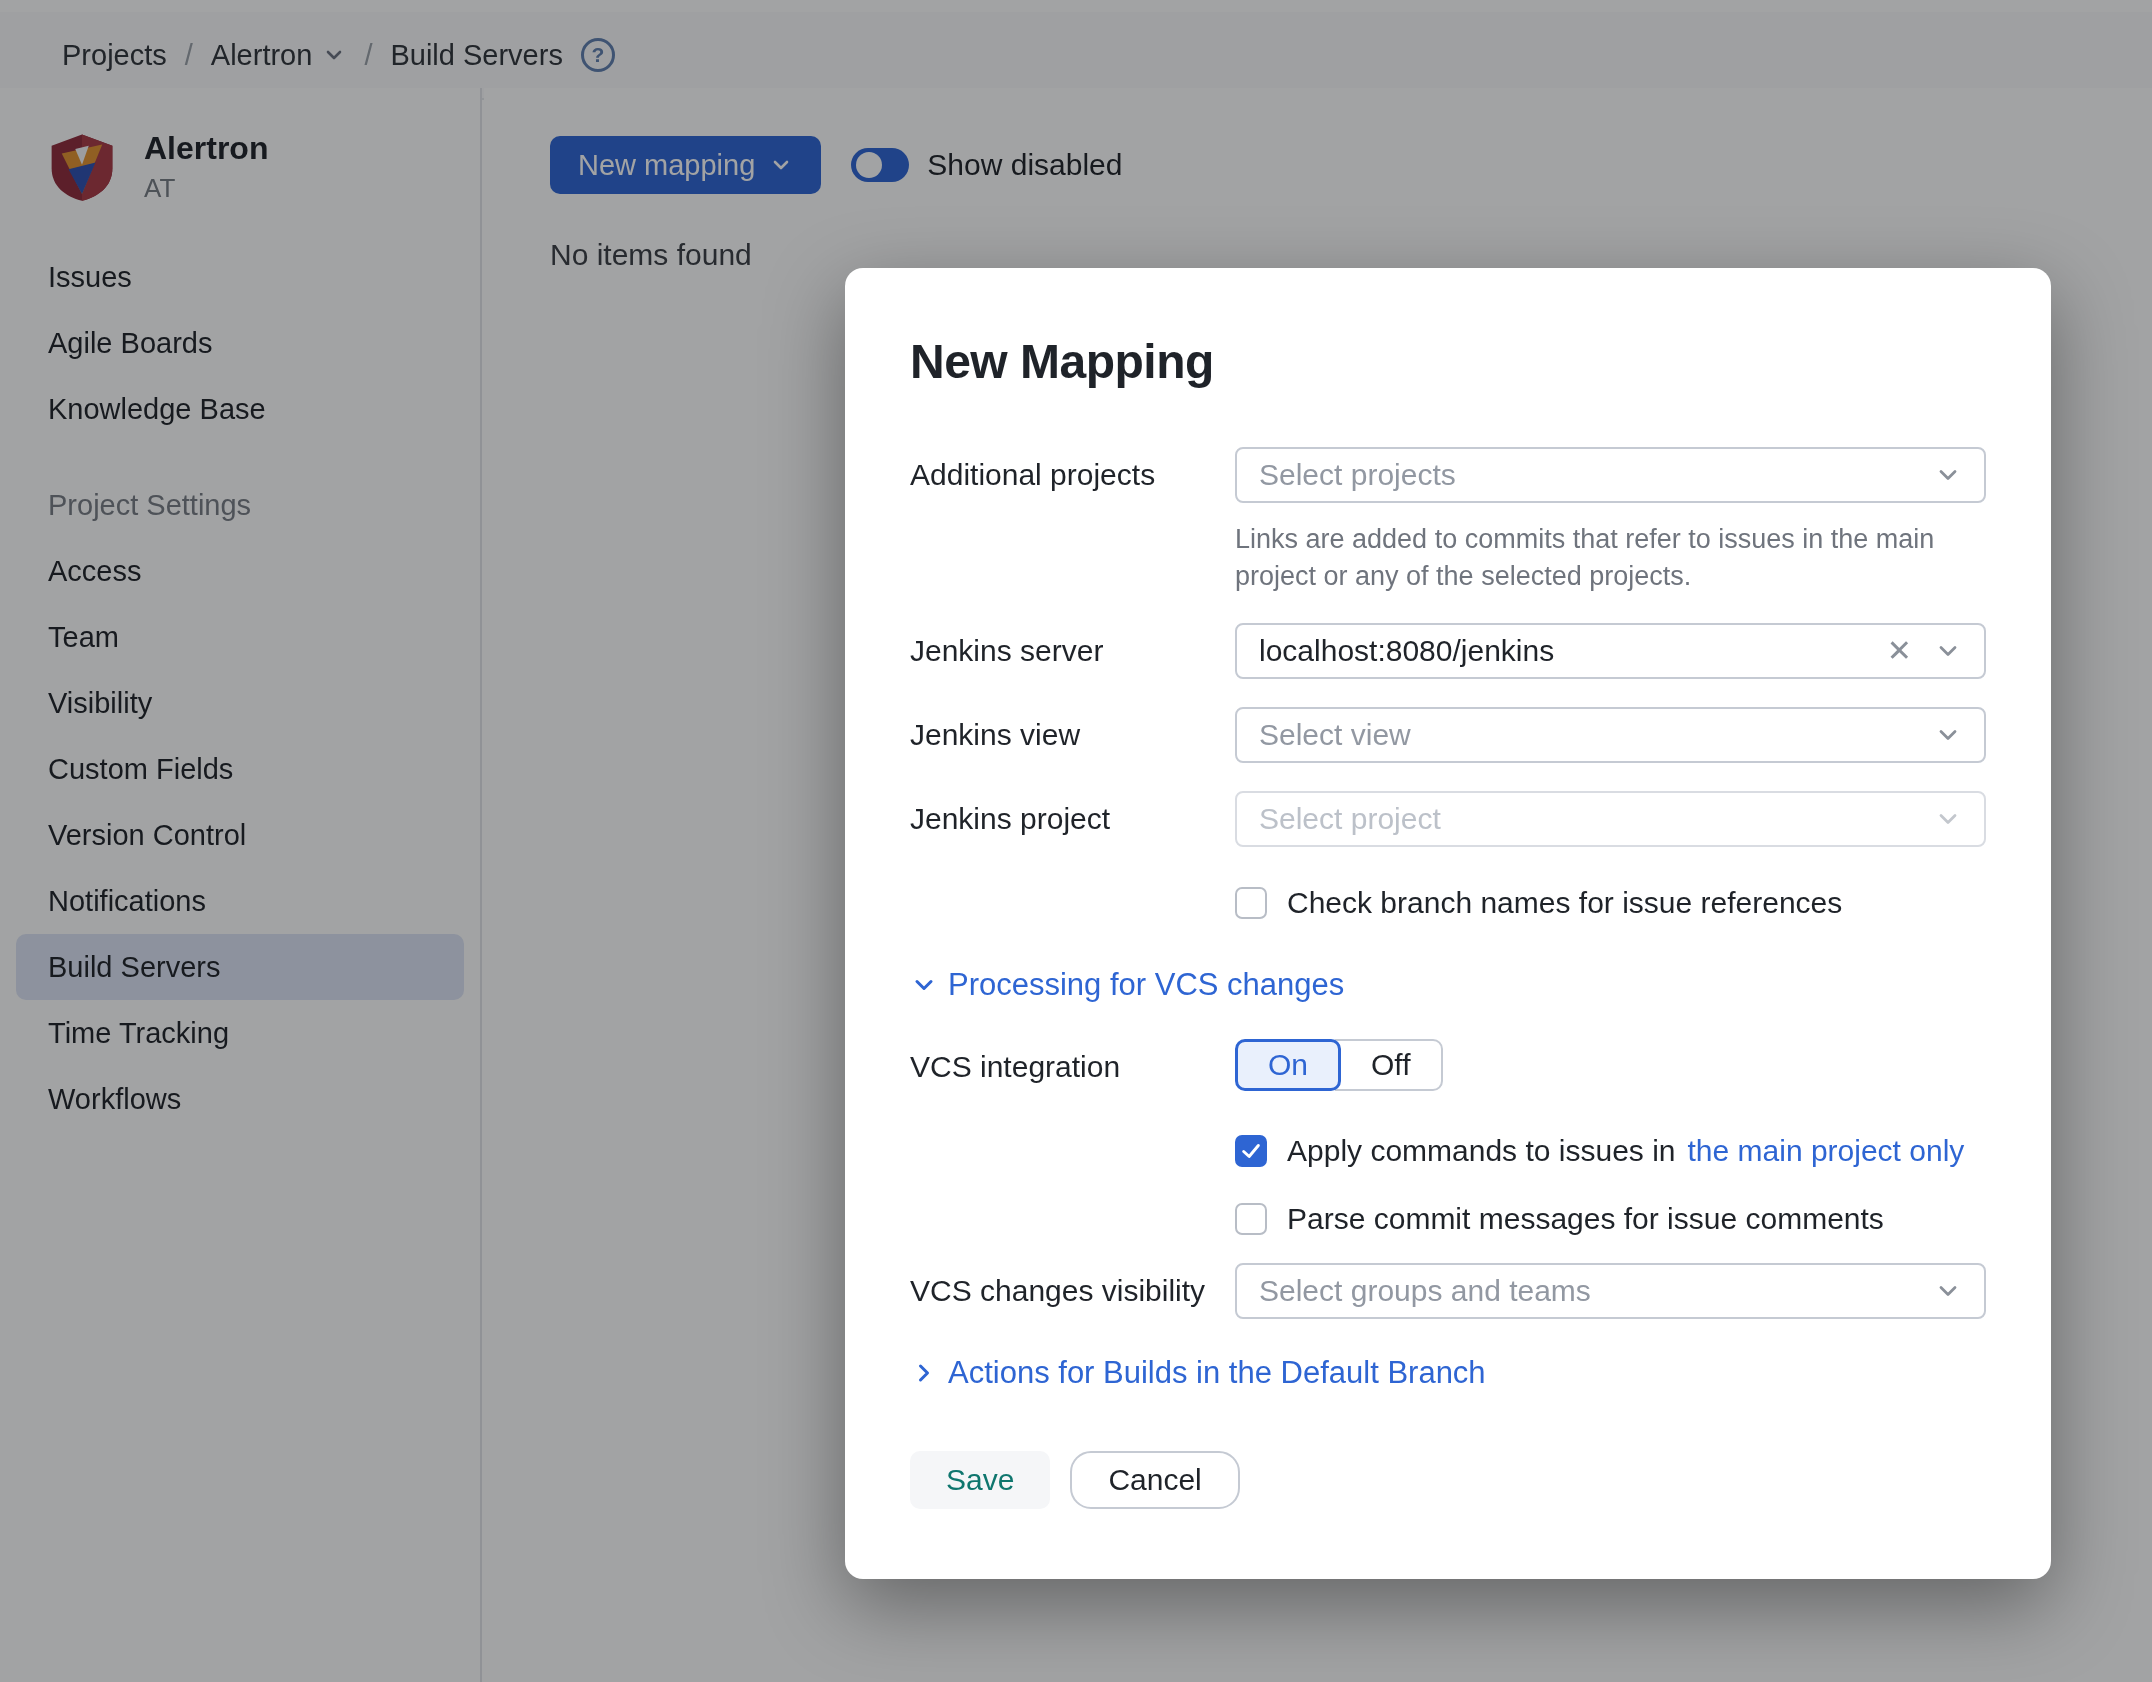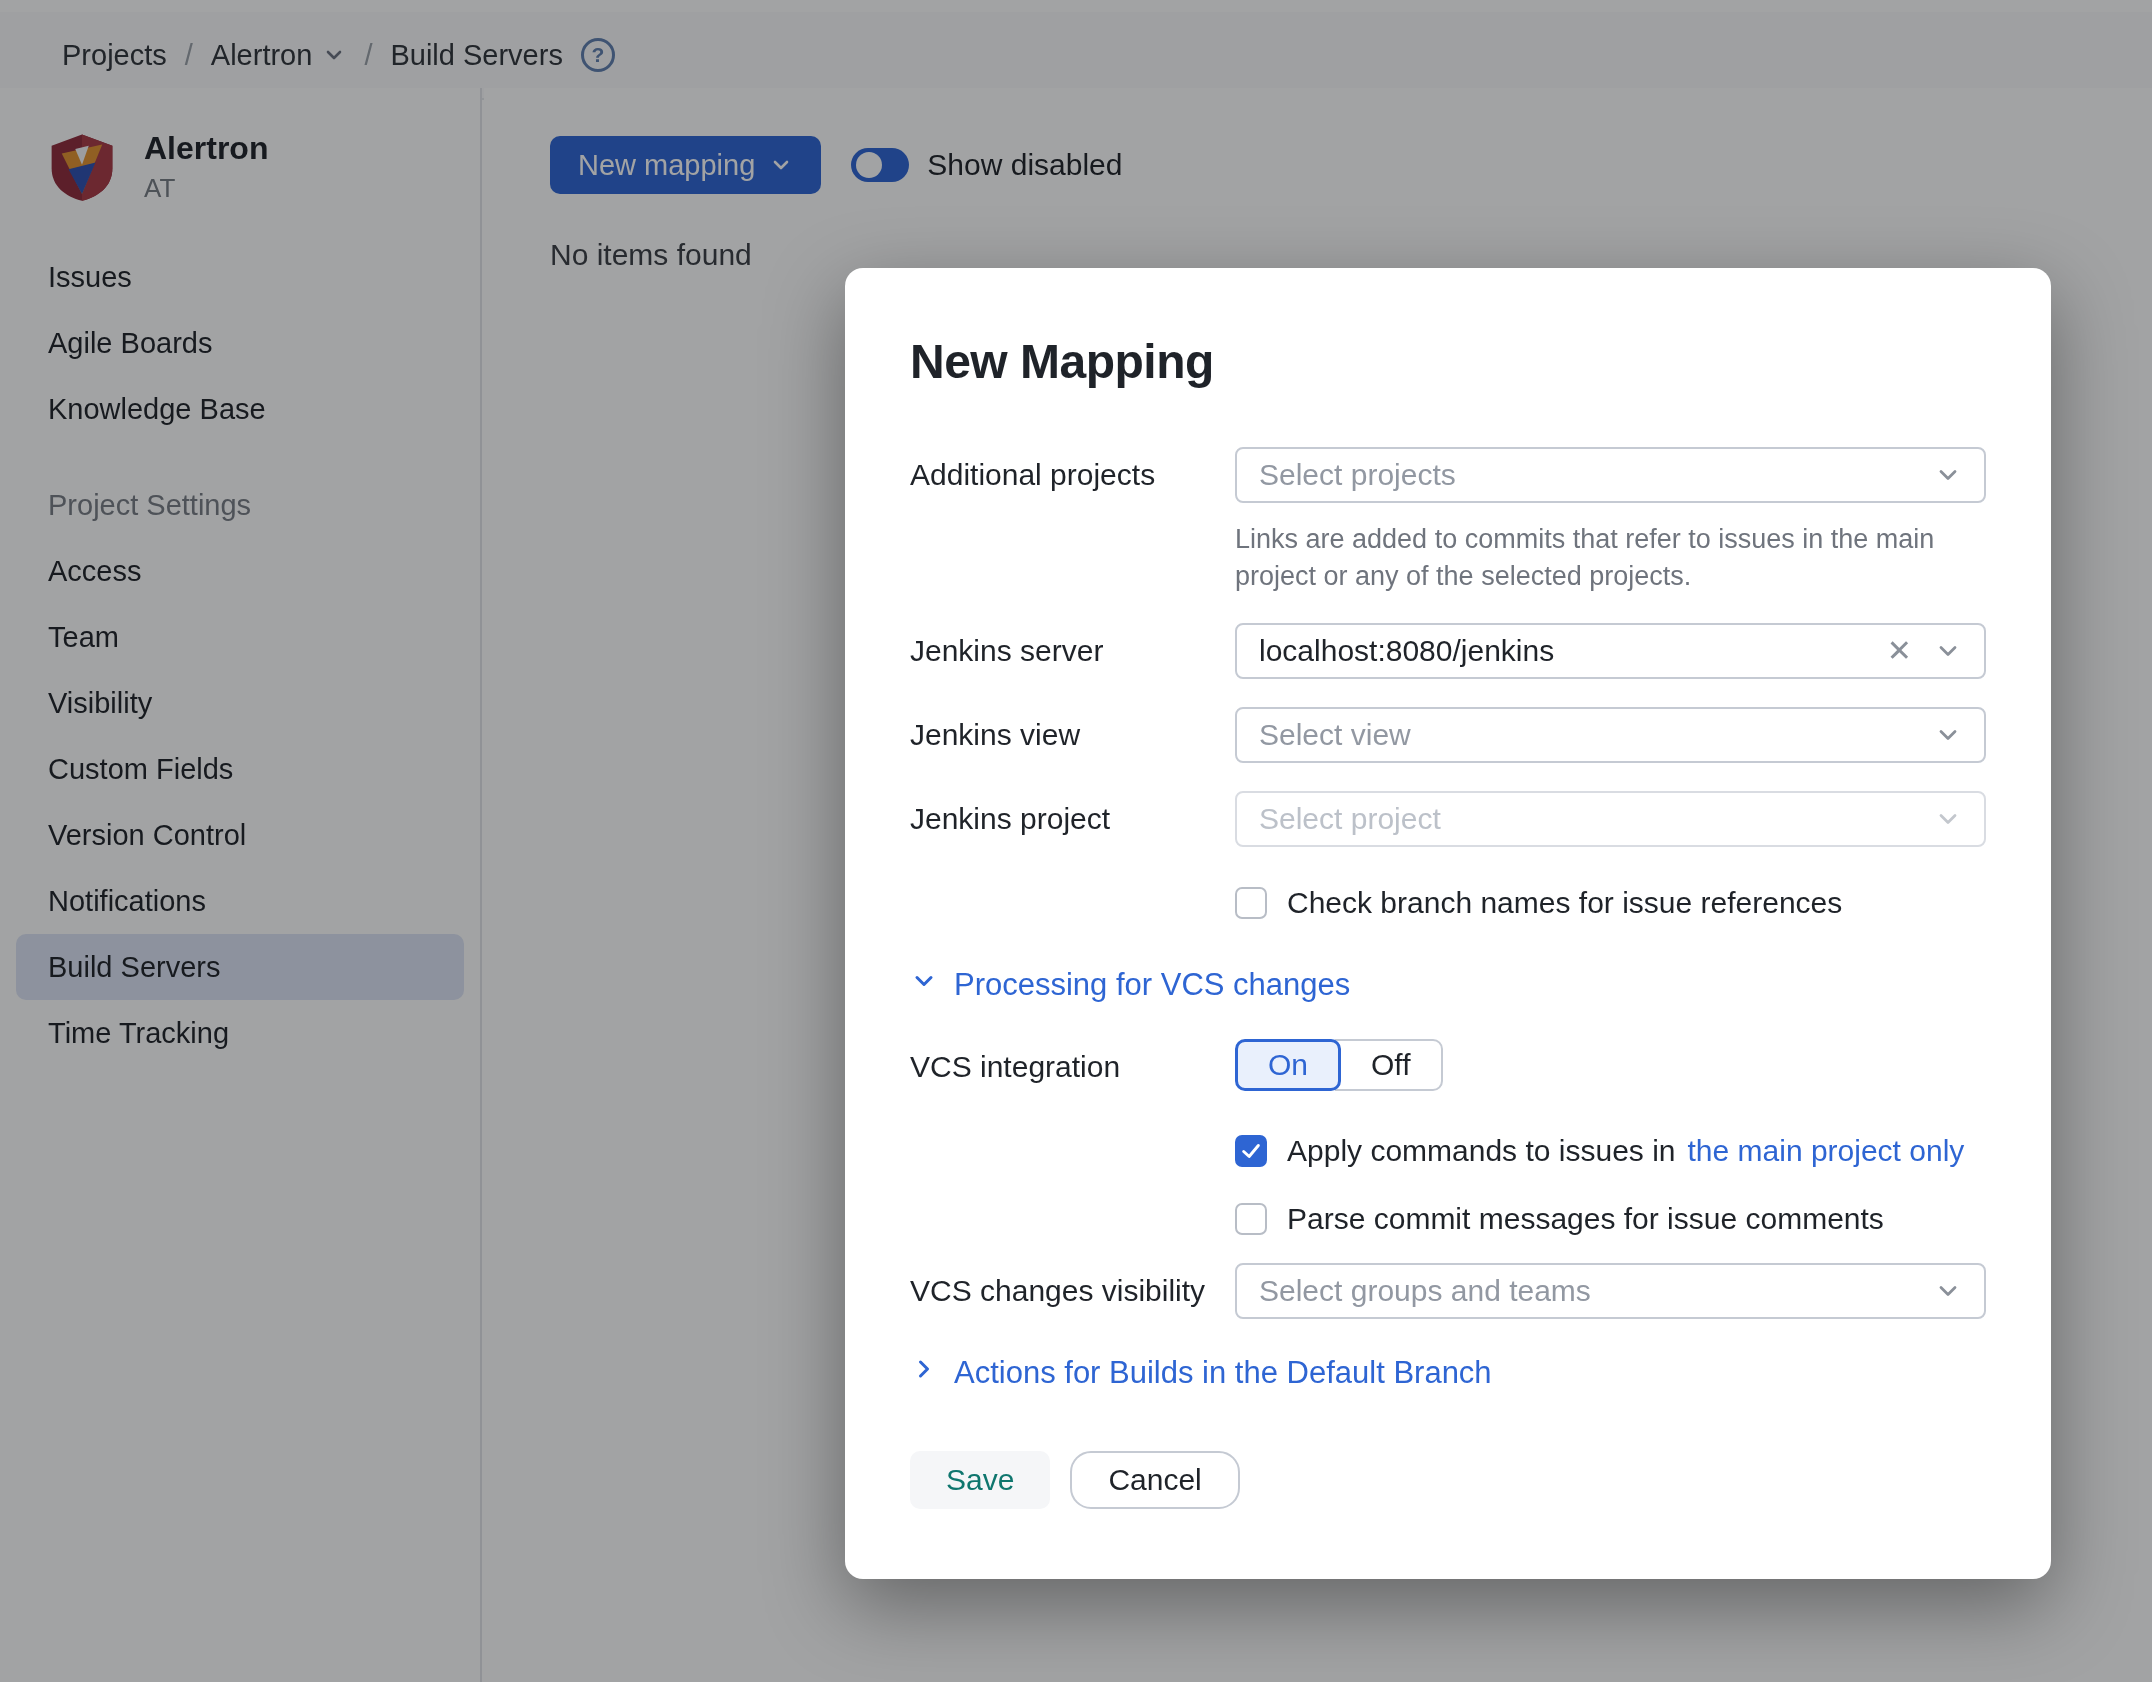--- a/index.html
+++ b/index.html
@@ -78,21 +78,21 @@
   .field-help { margin-top:18px; font-size:27px; line-height:37px; color:#6f747d; }
 
   .check-row { display:flex; align-items:center; gap:20px; margin:12px 0 12px 325px; font-size:30px; min-height:56px; }
   .checkbox {
     width:32px; height:32px; border:2px solid #b8bdc6; border-radius:7px; background:#fff;
     flex-shrink:0; cursor:pointer; display:grid; place-items:center;
   }
   .checkbox.checked { background:#2e65d3; border-color:#2e65d3; }
   .link { color:#2e65d3; cursor:pointer; }
 
-  .section-link { display:flex; gap:16px; color:#2e65d3; font-size:31px; margin:36px 0; cursor:pointer; }
+  .section-link { display:flex; align-items:center; gap:10px; color:#2e65d3; font-size:31px; margin:36px 0; cursor:pointer; }
 
   .seg { display:flex; align-items:center; }
   .seg-btn { height:52px; display:flex; align-items:center; padding:0 30px; font-size:30px; cursor:pointer; font-family:inherit; }
   .seg-on {
     border:3px solid #2e65d3; background:#e9f0fc; color:#2e65d3; border-radius:10px;
     position:relative; z-index:1; font-weight:500;
   }
   .seg-off { border:2px solid #c5cad3; background:#fff; color:#1f2329; border-radius:0 10px 10px 0; margin-left:-6px; padding-left:34px; }
 
   .modal-actions { display:flex; gap:20px; margin-top:60px; }
@@ -144,20 +144,21 @@
   <div class="nav-section">Project Settings</div>
 
   <div class="nav-item">Access</div>
   <div class="nav-item">Team</div>
   <div class="nav-item">Visibility</div>
   <div class="nav-item">Custom Fields</div>
   <div class="nav-item">Version Control</div>
   <div class="nav-item">Notifications</div>
   <div class="nav-item selected">Build Servers</div>
   <div class="nav-item">Time Tracking</div>
+  <div class="nav-item">Workflows</div>
 </div>
 
 <div class="main">
   <div class="main-toolbar">
     <button class="btn-primary">
       <span>New mapping</span>
       <svg width="24" height="24" viewBox="0 0 24 24">
           <polyline points="6 9 12 15 18 9" fill="none" stroke="#ffffff" stroke-width="2.6" stroke-linecap="round" stroke-linejoin="round"></polyline>
         </svg>
     </button>

